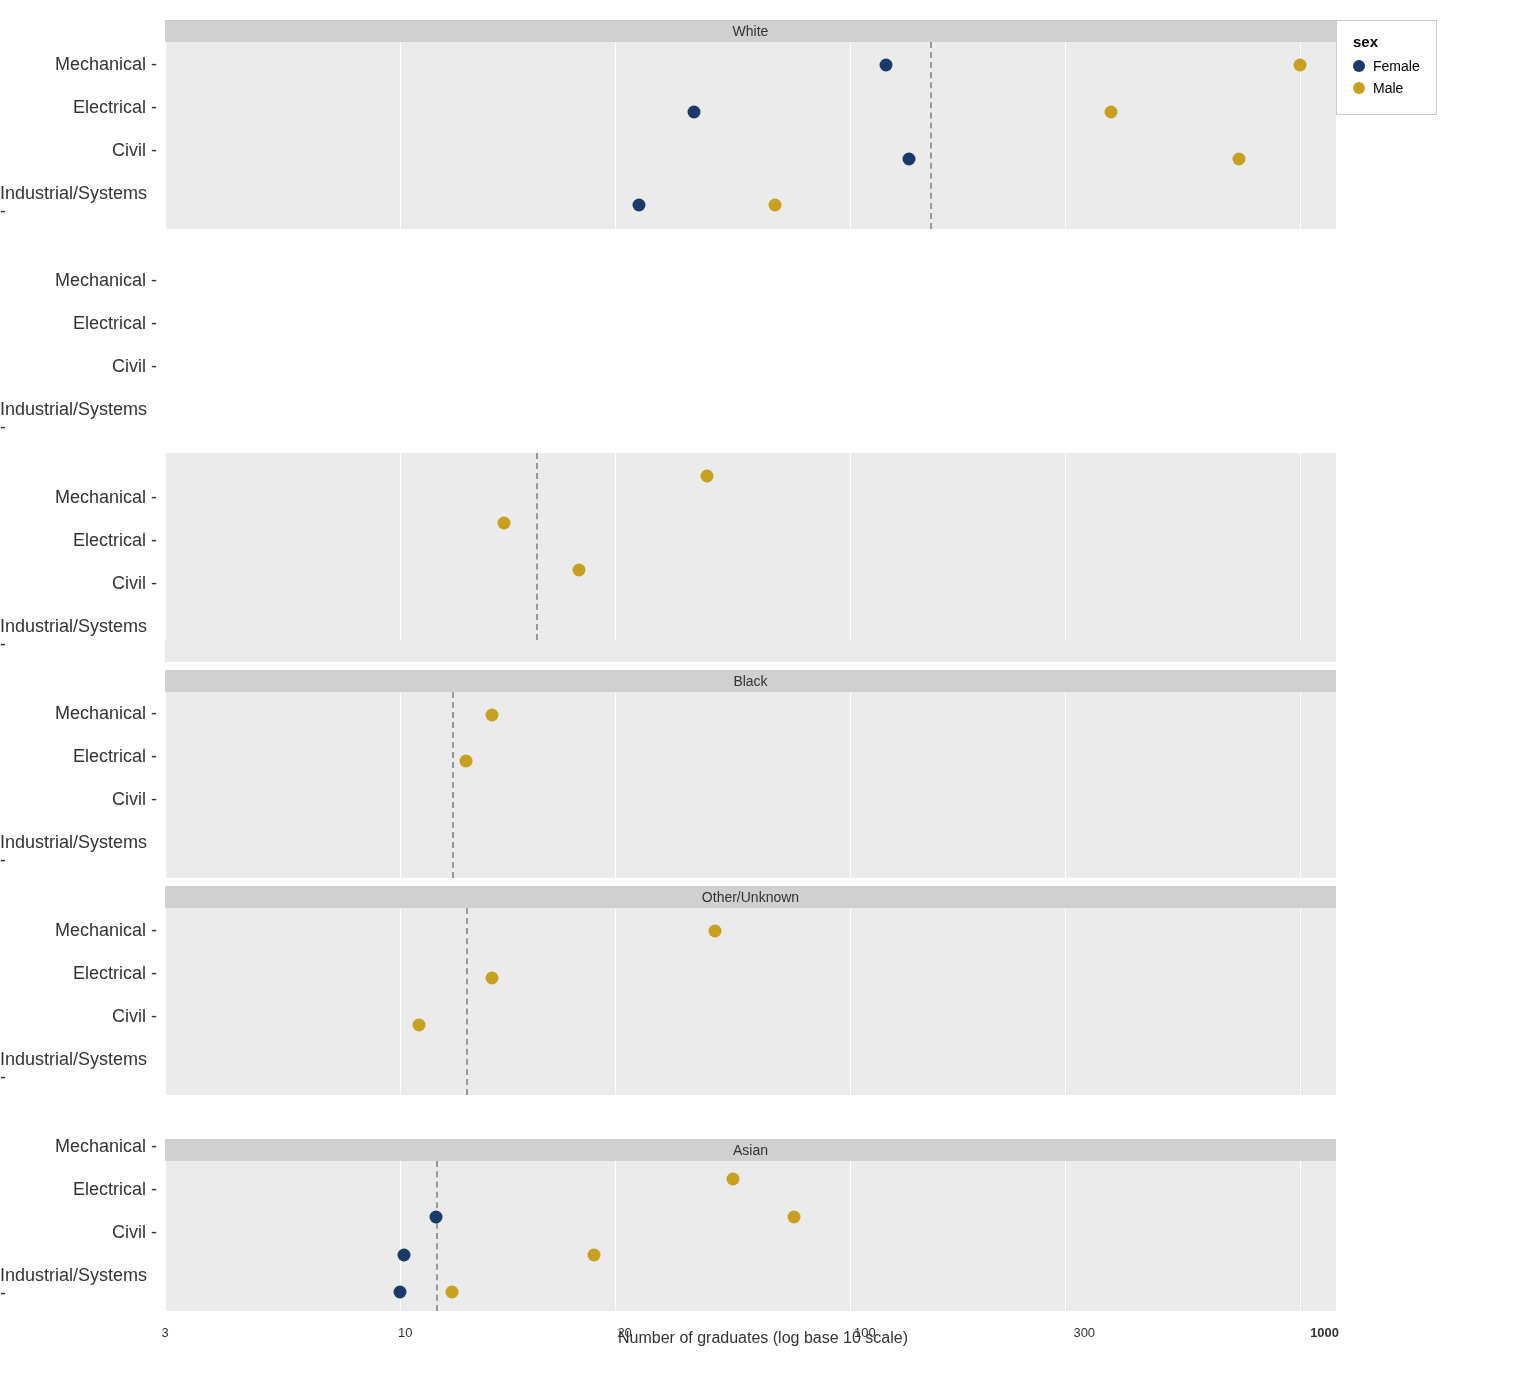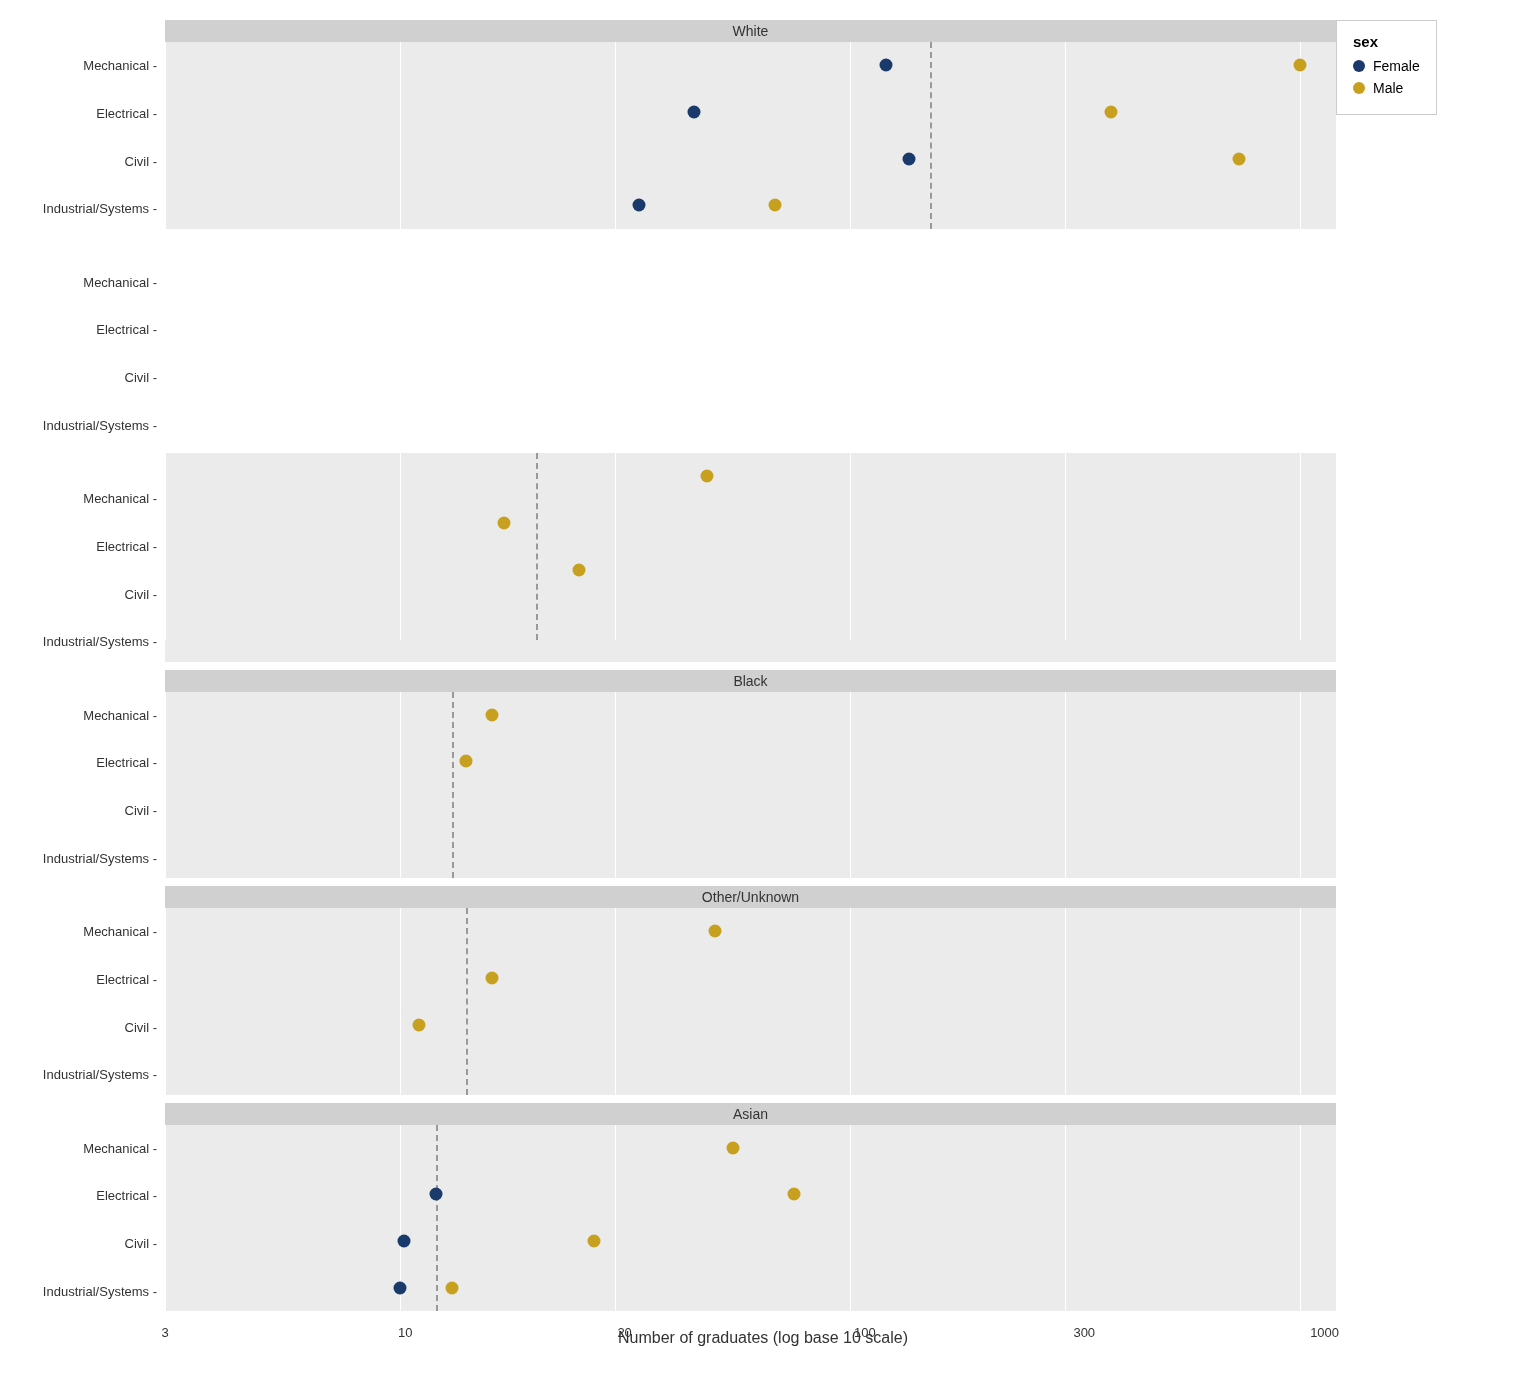--- a/index.html
+++ b/index.html
@@ -94,21 +94,21 @@
     .dot {
       position: absolute;
       width: 13px;
       height: 13px;
       border-radius: 50%;
       transform: translate(-50%, -50%);
     }
     .dot-female { background-color: #1a3a6b; }
     .dot-male { background-color: #c8a020; }
     .facet-y-label {
-      font-size: 13px;
+      font-size: 18px;
       color: #333;
       line-height: 1;
     }
     .x-axis-labels {
       flex: 1;
       position: relative;
       display: flex;
       align-items: flex-start;
       padding-top: 6px;
     }
@@ -265,21 +265,21 @@
           <div style="display: flex; flex-direction: row; flex: 1 1 0%; margin-bottom: 4px;">
             <div style="width: 165px; flex-shrink: 0; display: flex; flex-direction: column;">
               <div style="height: 22px;"></div>
               <div style="flex: 1 1 0%; display: flex; flex-direction: column; justify-content: space-around; align-items: flex-end; padding-right: 8px;">
                 <div class="facet-y-label">Mechanical -</div>
                 <div class="facet-y-label">Electrical -</div>
                 <div class="facet-y-label">Civil -</div>
                 <div class="facet-y-label">Industrial/Systems -</div>
               </div>
             </div>
-            <div class="facet-panel" style="flex: 1 1 0%; position: relative;">
+            <div class="facet-panel" style="flex: 1 1 0%; position: relative; margin-top: 36px;">
               <div class="facet-title-bar">Asian</div>
               <div class="facet-plot" style="position: relative; flex: 1 1 0%; height: calc(100% - 22px); overflow: hidden;">
                 <div class="grid-line" style="left: 0%;"></div>
                 <div class="grid-line" style="left: 20.0948%;"></div>
                 <div class="grid-line" style="left: 38.4311%;"></div>
                 <div class="grid-line" style="left: 58.5259%;"></div>
                 <div class="grid-line" style="left: 76.8622%;"></div>
                 <div class="grid-line" style="left: 96.957%;"></div>
                 <div class="dashed-line" style="left: 23.1378%;"></div>
                 <div class="dot dot-female" style="left: 23.1378%; top: 37.5%;"></div>
@@ -311,20 +311,20 @@
 
     <div class="x-axis-title-row">
       <div style="width:165px; flex-shrink:0;"></div>
       <div style="flex:1; display:flex; flex-direction:column;" id="x-axis-col">
         <div class="x-axis-labels" style="position:relative; height:25px;" id="x-tick-labels">
             <span class="x-tick-label" style="left: 0%;">3</span>
             <span class="x-tick-label" style="left: 20.0948%;">10</span>
             <span class="x-tick-label" style="left: 38.4311%;">20</span>
             <span class="x-tick-label" style="left: 58.5259%;">100</span>
             <span class="x-tick-label" style="left: 76.8622%;">300</span>
-            <span class="x-tick-label" style="left: 96.957%;">1000</span>
+            <span class="x-tick-label" style="left: 96.957%; font-weight: bold;">1000</span>
           </div>
         <div class="x-axis-title">Number of graduates (log base 10 scale)</div>
       </div>
       <div class="x-axis-legend-spacer"></div>
     </div>
   </div>
 </div>
 
 </body></html>

